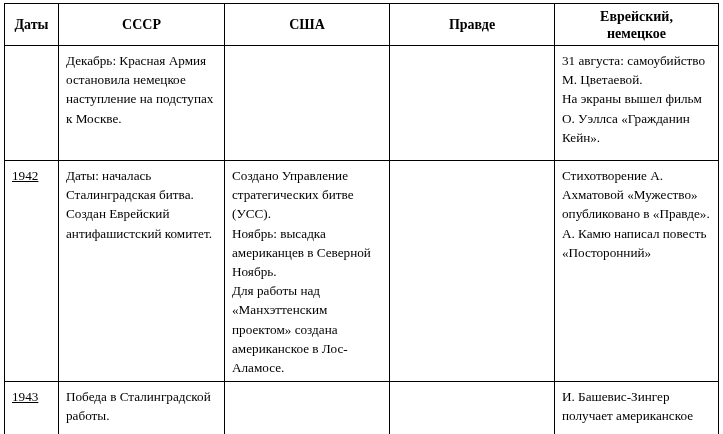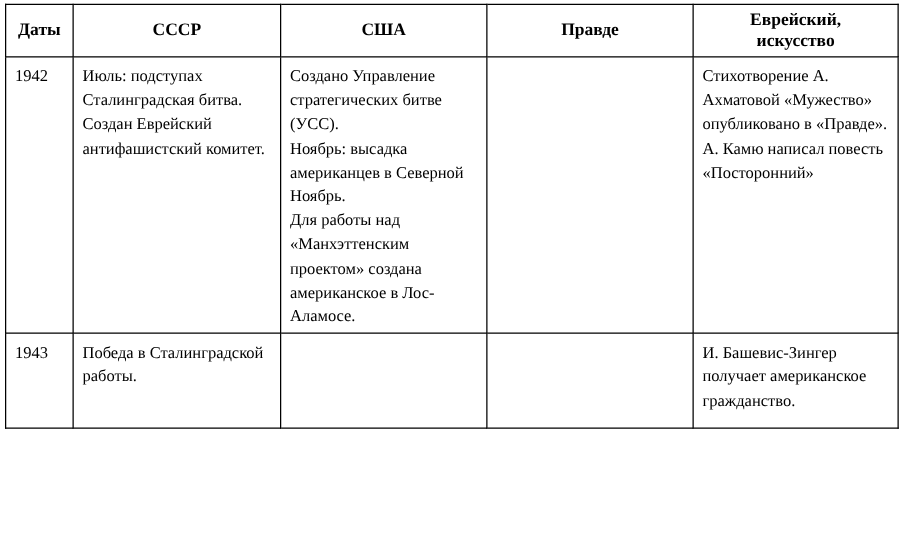--- a/index.html
+++ b/index.html
@@ -41,20 +41,21 @@
   }
   #chrono-table td {
     font-size: 13.2px;
     line-height: 19.2px;
     padding: 5px 6px 4px 7px;
   }
   td.date-cell {
     text-align: left;
     padding-left: 8px;
     white-space: nowrap;
+    text-decoration: underline;
   }
   td.text-cell p {
     margin: 0;
     text-align: left;
     hyphens: none;
   }
   td.text-cell p + p {
     margin-top: 0;
   }
   
@@ -81,31 +82,43 @@
     <col class="col-literature">
   </colgroup>
   <thead>
     <tr>
       <th class="col-head">Даты</th>
       <th class="col-head">СССР</th>
       <th class="col-head">США</th>
       <th class="col-head">Правде</th>
       <th class="col-head">
         <span>Еврейский,</span><br>
-        <span>искусство</span>
+        <span>немецкое</span>
       </th>
     </tr>
   </thead>
   <tbody>
 
+    <tr class="row-1941">
+      <td class="date-cell"></td>
+      <td class="text-cell">
+          <p>Декабрь: Красная Армия остановила немецкое наступление на подступах к Москве.</p>
+        </td>
+      <td class="text-cell"></td>
+      <td class="text-cell"></td>
+      <td class="text-cell">
+          <p>31 августа: самоубийство М. Цветаевой.</p>
+          <p>На экраны вышел фильм О. Уэллса «Гражданин Кейн».</p>
+        </td>
+    </tr>
 
     <tr class="row-1942">
       <td class="date-cell">1942</td>
       <td class="text-cell">
-          <p>Июль: подступах Сталинградская битва.</p>
+          <p>Даты: началась Сталинградская битва.</p>
           <p>Создан Еврейский антифашистский комитет.</p>
         </td>
       <td class="text-cell">
           <p>Создано Управление стратегических битве (УСС).</p>
           <p>Ноябрь: высадка американцев в Северной Ноябрь.</p>
           <p>Для работы над «Манхэттенским проектом» создана американское в Лос-Аламосе.</p>
         </td>
       <td class="text-cell"></td>
       <td class="text-cell">
           <p>Стихотворение А. Ахматовой «Мужество» опубликовано в «Правде».</p>

